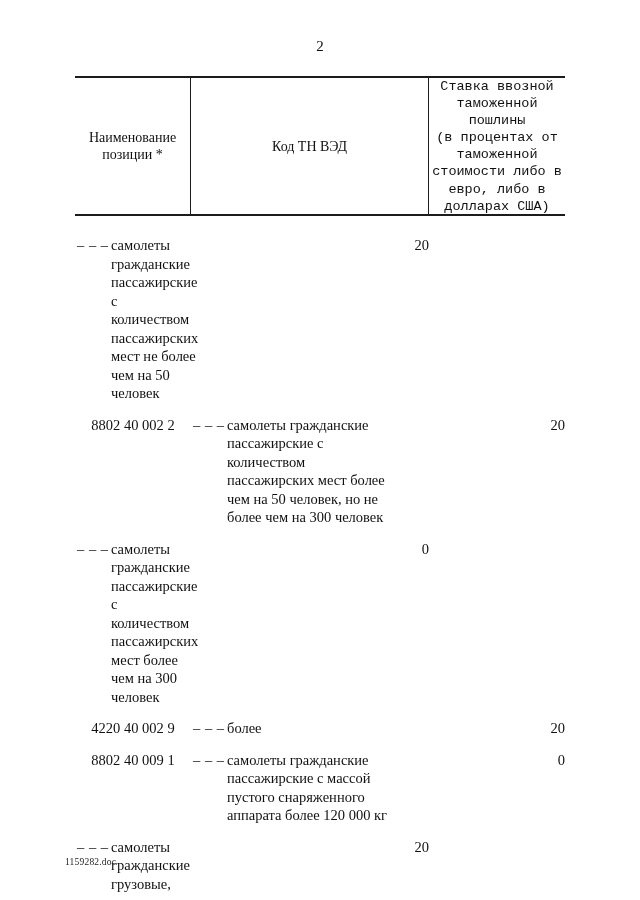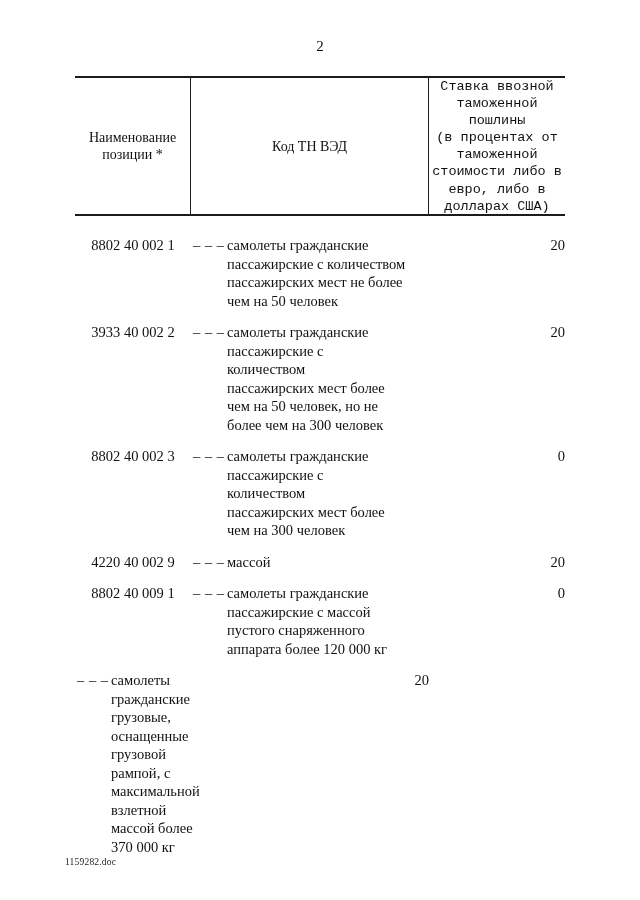--- a/index.html
+++ b/index.html
@@ -121,63 +121,61 @@
 (в процентах от
 таможенной
 стоимости либо в
 евро, либо в
 долларах США)</div>
   </div>
 
   <div class="tbody">
 
     <div class="row">
-      <div class="cell-code">8802 40 002 1</div>
       <div class="cell-name">
         <span class="dashes">– – –</span>
         <span class="pre">самолеты гражданские
 пассажирские с количеством
 пассажирских мест не более
 чем на 50 человек</span>
       </div>
       <div class="cell-rate">20</div>
     </div>
 
     <div class="row">
-      <div class="cell-code">3933 40 002 2</div>
+      <div class="cell-code">8802 40 002 2</div>
       <div class="cell-name">
         <span class="dashes">– – –</span>
         <span class="pre">самолеты гражданские
 пассажирские с
 количеством
 пассажирских мест более
 чем на 50 человек, но не
 более чем на 300 человек</span>
       </div>
       <div class="cell-rate">20</div>
     </div>
 
     <div class="row">
-      <div class="cell-code">8802 40 002 3</div>
       <div class="cell-name">
         <span class="dashes">– – –</span>
         <span class="pre">самолеты гражданские
 пассажирские с
 количеством
 пассажирских мест более
 чем на 300 человек</span>
       </div>
       <div class="cell-rate">0</div>
     </div>
 
     <div class="row">
       <div class="cell-code">4220 40 002 9</div>
       <div class="cell-name">
         <span class="dashes">– – –</span>
-        <span class="pre">массой</span>
+        <span class="pre">более</span>
       </div>
       <div class="cell-rate">20</div>
     </div>
 
     <div class="row">
       <div class="cell-code">8802 40 009 1</div>
       <div class="cell-name">
         <span class="dashes">– – –</span>
         <span class="pre">самолеты гражданские
 пассажирские с массой

